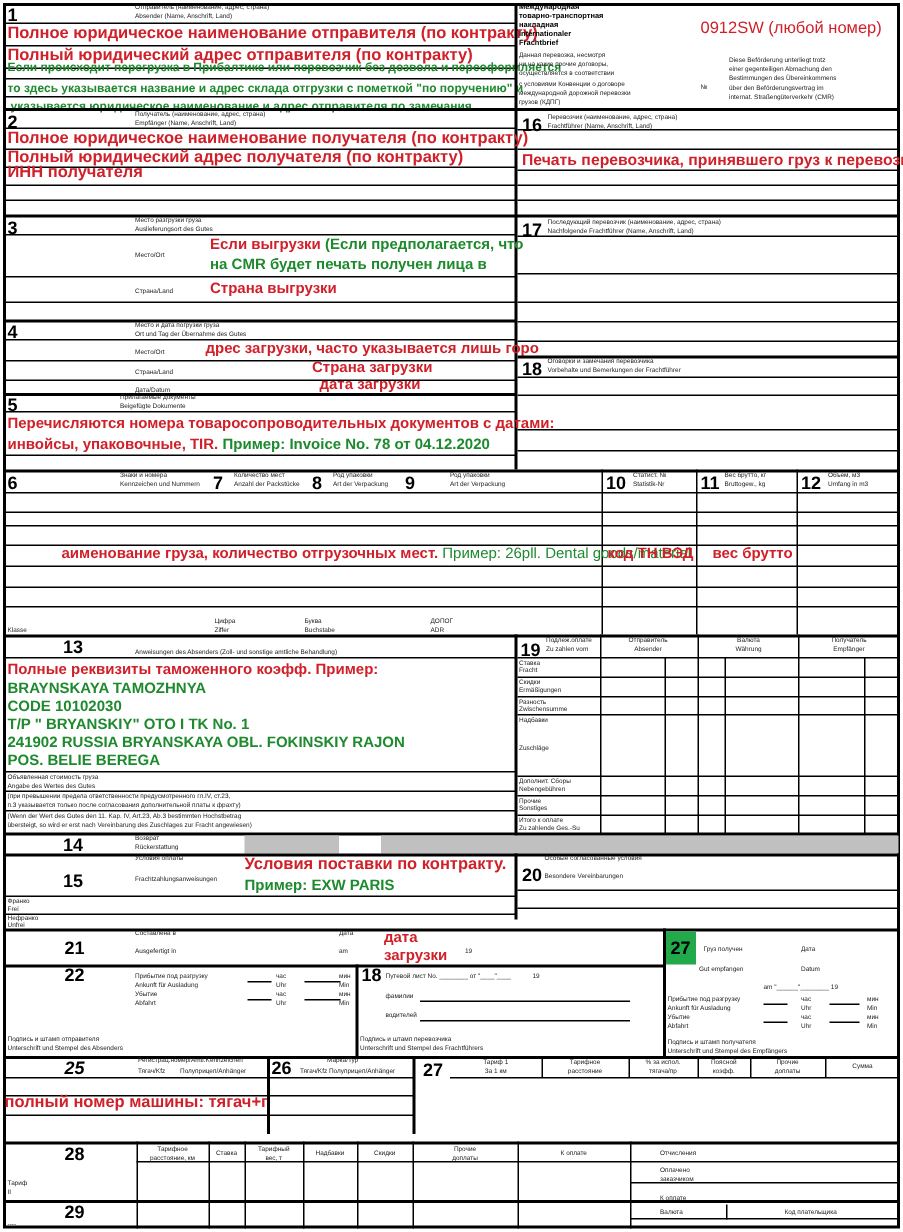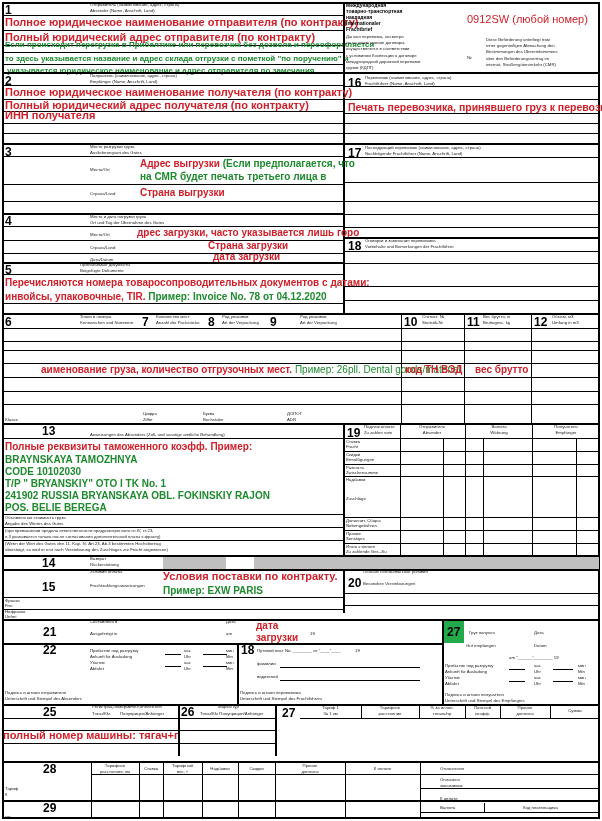--- a/index.html
+++ b/index.html
@@ -99,24 +99,24 @@
 </div>
 
 <div class="hlb" style="left:3px;top:143px;width:597px;"></div>
 <div>
   <div class="num" style="left:5px;top:146px;">3</div>
   <div class="tiny" style="left:90px;top:144px;">Место разгрузки груза</div>
   <div class="tiny" style="left:90px;top:150px;">Auslieferungsort des Gutes</div>
   <div class="hl" style="left:3px;top:156px;width:341px;"></div>
   <div class="tiny" style="left:90px;top:167px;">Место/Ort</div>
   <div class="red r10" style="left:140px;top:158px;">
-    <span>Адрес выгрузки</span>
+    <span>Если выгрузки</span>
     <span style="color:#1e8a2e;">(Если предполагается, что</span>
   </div>
-  <div class="green r10" style="left:140px;top:171px;">на CMR будет печать третьего лица в</div>
+  <div class="green r10" style="left:140px;top:171px;">на CMR будет печать получен лица в</div>
   <div class="hl" style="left:3px;top:184px;width:341px;"></div>
   <div class="tiny" style="left:90px;top:191px;">Страна/Land</div>
   <div class="red r10" style="left:140px;top:187px;">Страна выгрузки</div>
   <div class="hl" style="left:3px;top:201px;width:341px;"></div>
 </div>
 
 <div>
   <div class="num" style="left:348px;top:147px;">17</div>
   <div class="tiny" style="left:365px;top:145px;">Последующий перевозчик (наименование, адрес, страна)</div>
   <div class="tiny" style="left:365px;top:151px;">Nachfolgende Frachtführer (Name, Anschrift, Land)</div>
@@ -396,21 +396,21 @@
   <div class="tiny" style="left:578px;top:675px;">мин</div>
   <div class="tiny" style="left:578px;top:681px;">Min</div>
   <div class="tiny" style="left:445px;top:692px;">Подпись и штамп получателя</div>
   <div class="tiny" style="left:445px;top:698px;">Unterschrift und Stempel des Empfängers</div>
 </div>
 
 <div class="hlb" style="left:3px;top:704px;width:597px;"></div>
 <div class="vlb" style="left:178px;top:704px;height:52px;"></div>
 <div class="vlb" style="left:275px;top:704px;height:52px;"></div>
 <div>
-  <div class="num" style="left:43px;top:706px;">25</div>
+  <div class="num" style="left:43px;top:706px;font-style:italic;">25</div>
   <div class="tiny" style="left:92px;top:704px;">Регистрац.номер/Amtl.Kennzeichen</div>
   <div class="tiny" style="left:92px;top:711px;">Тягач/Kfz</div>
   <div class="tiny" style="left:120px;top:711px;">Полуприцеп/Anhänger</div>
   <div class="hl" style="left:3px;top:718px;width:175px;"></div>
   <div class="hl" style="left:3px;top:730px;width:175px;"></div>
   <div class="red r11" style="left:3px;top:729px;width:175px;overflow:hidden;">полный номер машины: тягач+прицеп</div>
   <div class="hl" style="left:3px;top:743px;width:175px;"></div>
 </div>
 <div>
   <div class="num" style="left:181px;top:706px;">26</div>

